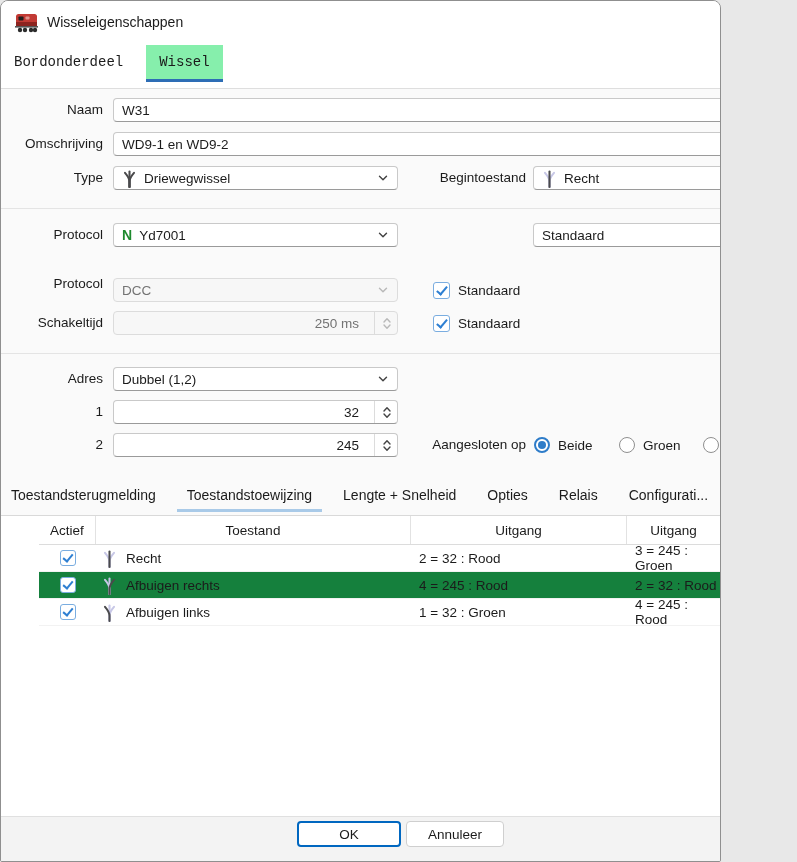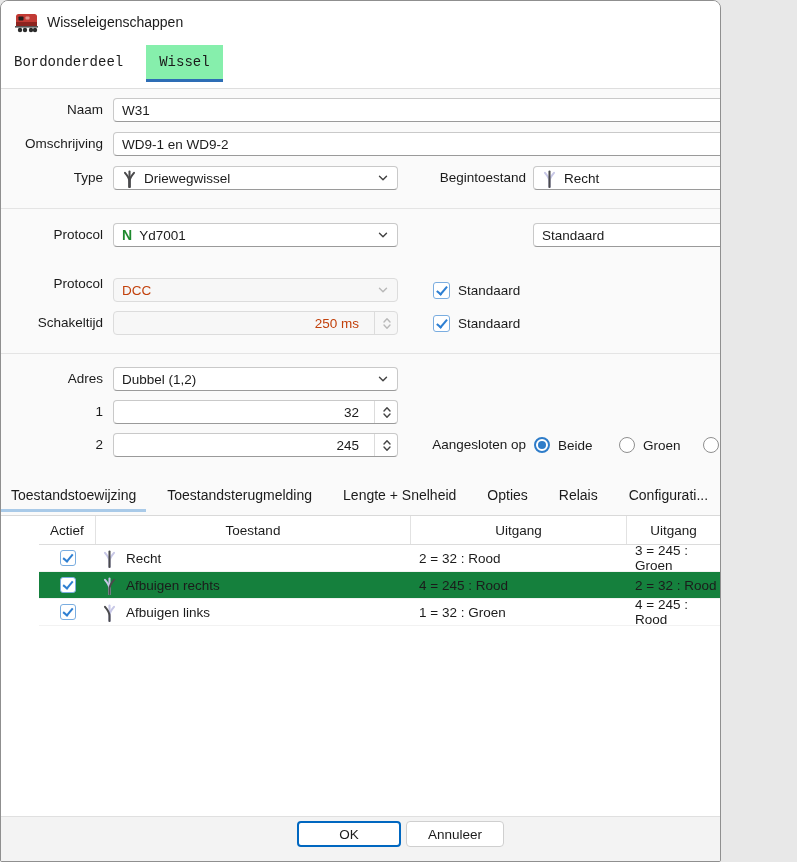--- a/index.html
+++ b/index.html
@@ -14,21 +14,21 @@
   .tab{padding:0 13px;line-height:34px;font-size:14px;border-bottom:3px solid transparent;box-sizing:border-box;margin-right:10px;}
   .tab.active{background:#86efac;border-bottom-color:#2d6db5;}
   .sep{position:absolute;left:0;right:0;height:1px;background:#e4e4e4;}
   .lbl{position:absolute;font-size:13.5px;line-height:24px;text-align:right;white-space:nowrap;}
   .lbl-l{left:0;width:102px;}
   .lbl-r{left:397px;width:128px;}
   .field{position:absolute;height:24px;background:#fff;border:1px solid #c9c9c9;border-bottom-color:#9a9a9a;
          border-radius:4px;display:flex;align-items:center;padding:0 8px;box-sizing:border-box;font-size:13.5px;gap:7px;}
   .field .fval{white-space:nowrap;}
   .dd .chev{margin-left:auto;flex:none;}
-  .field.dis{background:#f7f7f7;border-color:#dcdcdc;color:#c2410c;text-align:right;}
+  .field.dis{background:#f7f7f7;border-color:#dcdcdc;color:#737373;text-align:right;}
   .num .fval{margin-left:auto;}
   .spinbox{border-left:1px solid #dcdcdc;margin-left:8px;margin-right:-4px;height:22px;display:flex;align-items:center;padding-left:6px;flex:none;}
   .chev path,.spin path,.stchev path{fill:none;stroke:#454545;stroke-width:1.4;stroke-linecap:round;stroke-linejoin:round;}
   .dis .chev path,.dis .spin path{stroke:#b9b9b9;}
   .yicon{flex:none;}
   .yicon path{fill:none;stroke:#c7c7e6;stroke-width:2.2;stroke-linecap:round;}
   .yicon path.on{stroke:#4a4a4c;}
   .yicon.all path{stroke:#4a4a4c;}
   .nico{color:#1e8a2e;font-weight:bold;font-size:14px;flex:none;}
   .check{position:absolute;display:flex;align-items:center;gap:8px;height:24px;font-size:13.5px;}
@@ -213,22 +213,22 @@
   <div class="radio-item" style="left:618px;top:432px">
     <span class="radio un"></span>
     <span>Groen</span>
   </div>
   <div class="radio-item" style="left:702px;top:432px">
     <span class="radio un"></span>
     <span>Rood</span>
   </div>
 
   <div class="subtabs">
+    <div class="stab">Toestandsterugmelding</div>
     <div class="stab active">Toestandstoewijzing</div>
-    <div class="stab">Toestandsterugmelding</div>
     <div class="stab">Lengte + Snelheid</div>
     <div class="stab">Opties</div>
     <div class="stab">Relais</div>
     <div class="stab">Configurati...</div>
   </div>
   <span class="stchev" style="left:748px">
     <svg width="13" height="13" viewBox="0 0 12 12">
         <path d="M4.5 2 L8.3 6 L4.5 10"></path>
       </svg>
   </span>

